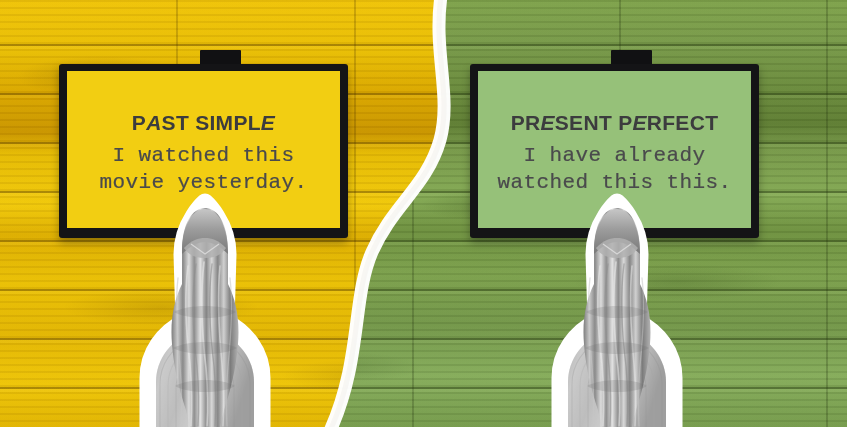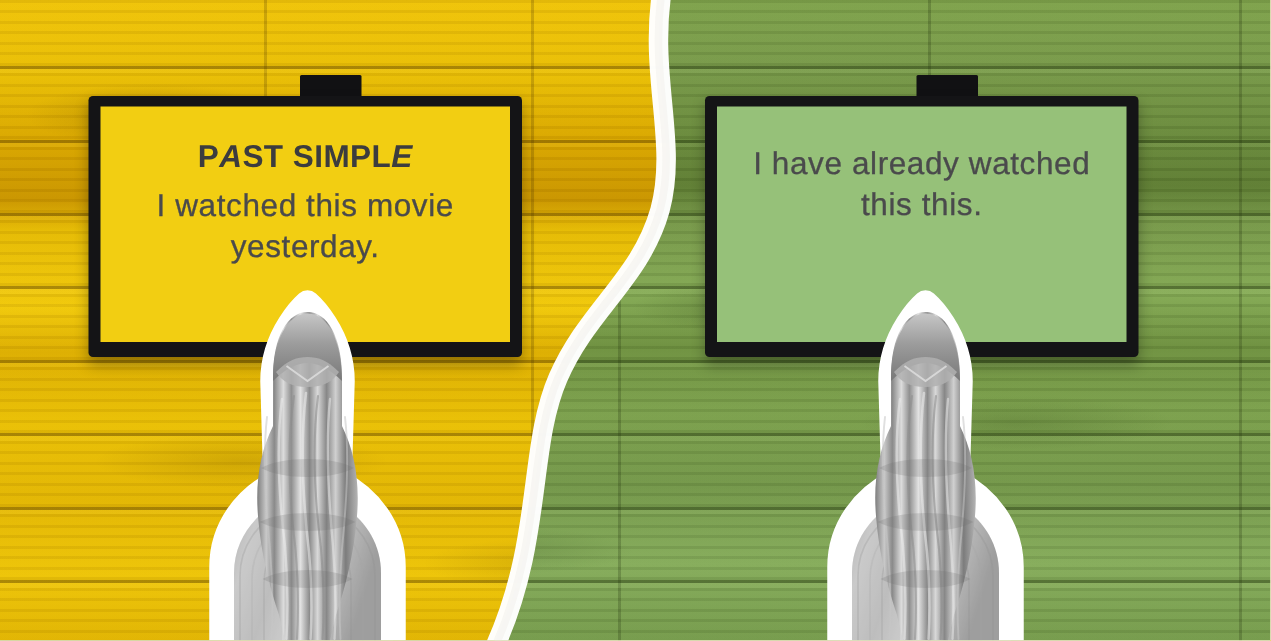--- a/index.html
+++ b/index.html
@@ -114,42 +114,42 @@
     position:absolute;
     background:#141416;
     border-radius:3px;
     box-shadow:0 5px 9px rgba(0,0,0,.30);
   }
   .tv-screen{
     position:absolute;
     left:8px;top:7px;right:8px;bottom:10px;
     display:flex;flex-direction:column;
     align-items:center;justify-content:flex-start;
-    padding-top:22px;
+    padding-top:40px;
     box-sizing:border-box;
     overflow:hidden;
   }
   .tv-nub{
     position:absolute;left:50%;bottom:1px;transform:translateX(-50%);
     width:16px;height:4px;background:#000;border-radius:1px;
   }
 
   .tv-title{
     font-family:"Liberation Sans",sans-serif;
     font-weight:bold;
     font-size:21px;
     letter-spacing:0.3px;
     color:#3C3C3E;
     margin:0 0 4px 0;
     white-space:nowrap;
   }
   .tv-title .slant{font-style:italic;}
 
   .tv-body{
-    font-family:Liberation Sans, sans-serif;
+    font-family:Liberation Mono, monospace;
     font-weight:300;
     font-size:21px;
     line-height:1.28;
     color:#4A4A4C;
     text-align:center;
     margin:4px 10px 0 10px;
     letter-spacing:0.4px;
     -webkit-text-stroke:0.2px #4A4A4C;
   }
 
@@ -187,20 +187,23 @@
         <div class="tv-body">I watched this movie yesterday.</div>
       </div>
       <div class="tv-nub"></div>
     </div>
   </div>
 
   <div class="tv" style="left:470px; top:50px; width:289px; height:190px;">
     <div class="tv-mount" style="left:141px; top:0px; width:41px; height:17px;"></div>
     <div class="tv-frame" style="left:0; top:14px; width:289px; height:174px;">
       <div class="tv-screen" style="background:#96C179;">
+        <div class="tv-title">
+          <span>PR</span><span class="slant">E</span><span>SENT P</span><span class="slant">E</span><span>RFECT</span>
+        </div>
         <div class="tv-body">I have already watched this this.</div>
       </div>
       <div class="tv-nub"></div>
     </div>
   </div>
 
   <div class="person" style="left:60px; bottom:0; width:290px; height:235px;">
     <svg viewBox="0 0 290 235" width="290" height="235">
       <defs>
         <linearGradient id="hairL" x1="0" y1="0" x2="1" y2="0">

